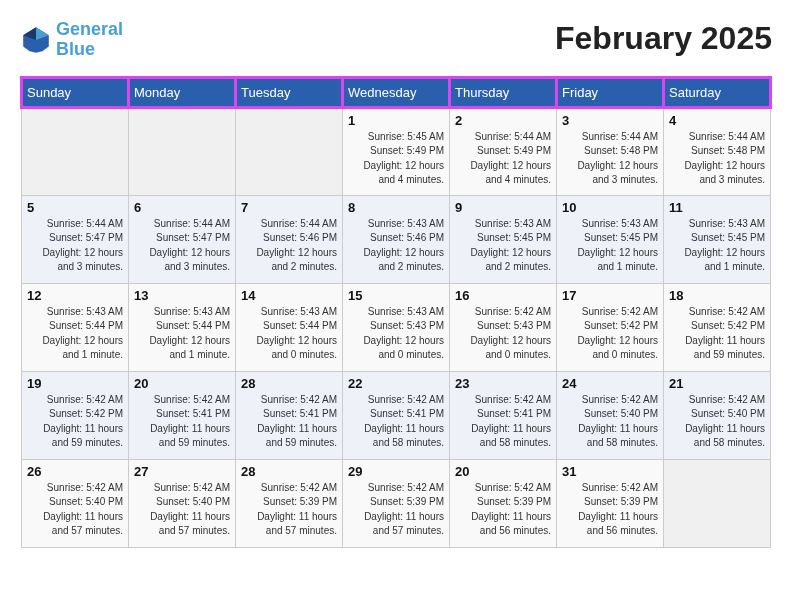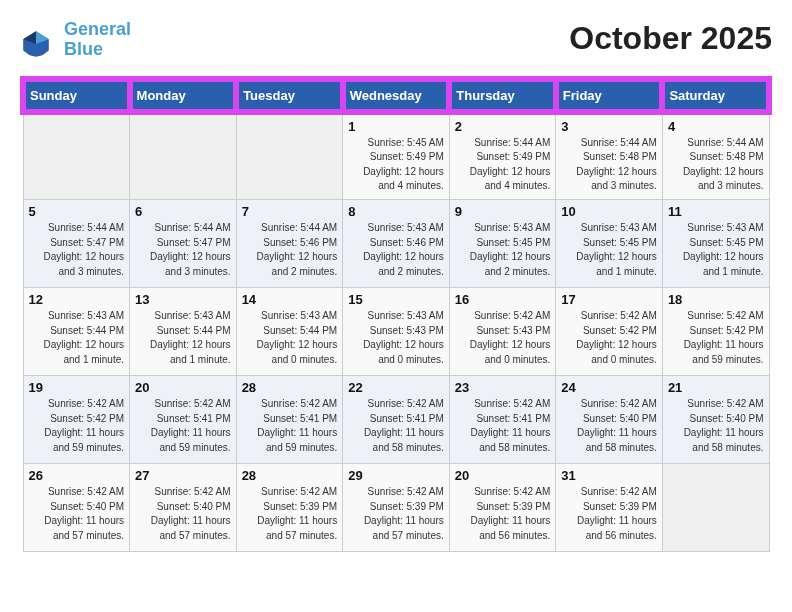--- a/index.html
+++ b/index.html
@@ -11,22 +11,22 @@
       padding: 20px;
     }
     .header {
       display: flex;
       align-items: flex-start;
       justify-content: space-between;
       margin-bottom: 16px;
     }
     .logo {
       display: flex;
-      align-items: flex-end;
-      gap: 12px;
+      align-items: center;
+      gap: 4px;
     }
     .logo-text {
       font-size: 18px;
       font-weight: bold;
       color: #1a3a6b;
       line-height: 1.1;
     }
     .logo-text span {
       color: #4a9fd4;
     }
@@ -48,24 +48,24 @@
     }
     table {
       width: 100%;
       border-collapse: collapse;
       table-layout: fixed;
     }
     thead th {
       background-color: #2a5fad;
       color: #fff;
       font-size: 13px;
-      font-weight: bold;
+      font-weight: normal;
       padding: 6px 4px;
       text-align: left;
-      border: 6px solid #d946ef;
+      border: 3px solid #d946ef;
     }
     tbody td {
       border: 1px solid #ccc;
       vertical-align: top;
       padding: 4px 5px;
       font-size: 10.5px;
       color: #222;
       height: 88px;
       background: #fff;
     }
@@ -100,21 +100,21 @@
       <polygon points="20,4 36,14 36,28 28,34 20,36 12,34 4,28 4,14" fill="#2a5fad"></polygon>
       <polygon points="20,4 36,14 20,20" fill="#4a9fd4"></polygon>
       <polygon points="20,4 4,14 20,20" fill="#1a3a6b"></polygon>
     </svg>
     <div class="logo-text">
       <div><span>General</span></div>
       <div><span style="color:#4a9fd4">Blue</span></div>
     </div>
   </div>
   <div class="title-block">
-    <div class="month-title">October 2025</div>
+    <div class="month-title">February 2025</div>
   </div>
 </div>
 
 <table>
   <thead>
     <tr>
     <th>Sunday</th>
         <th>Monday</th>
         <th>Tuesday</th>
         <th>Wednesday</th>

